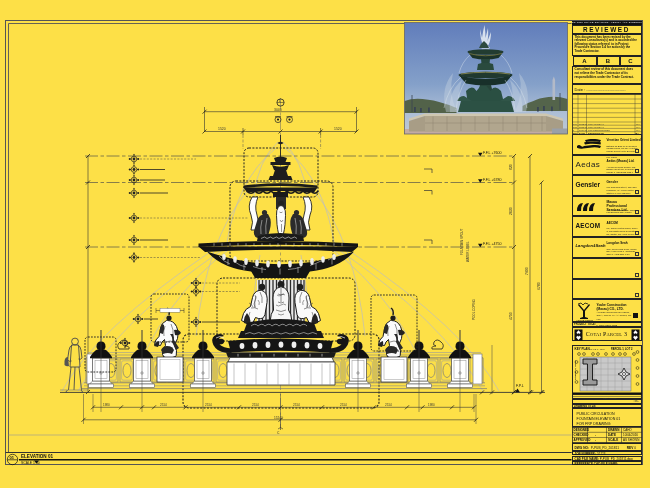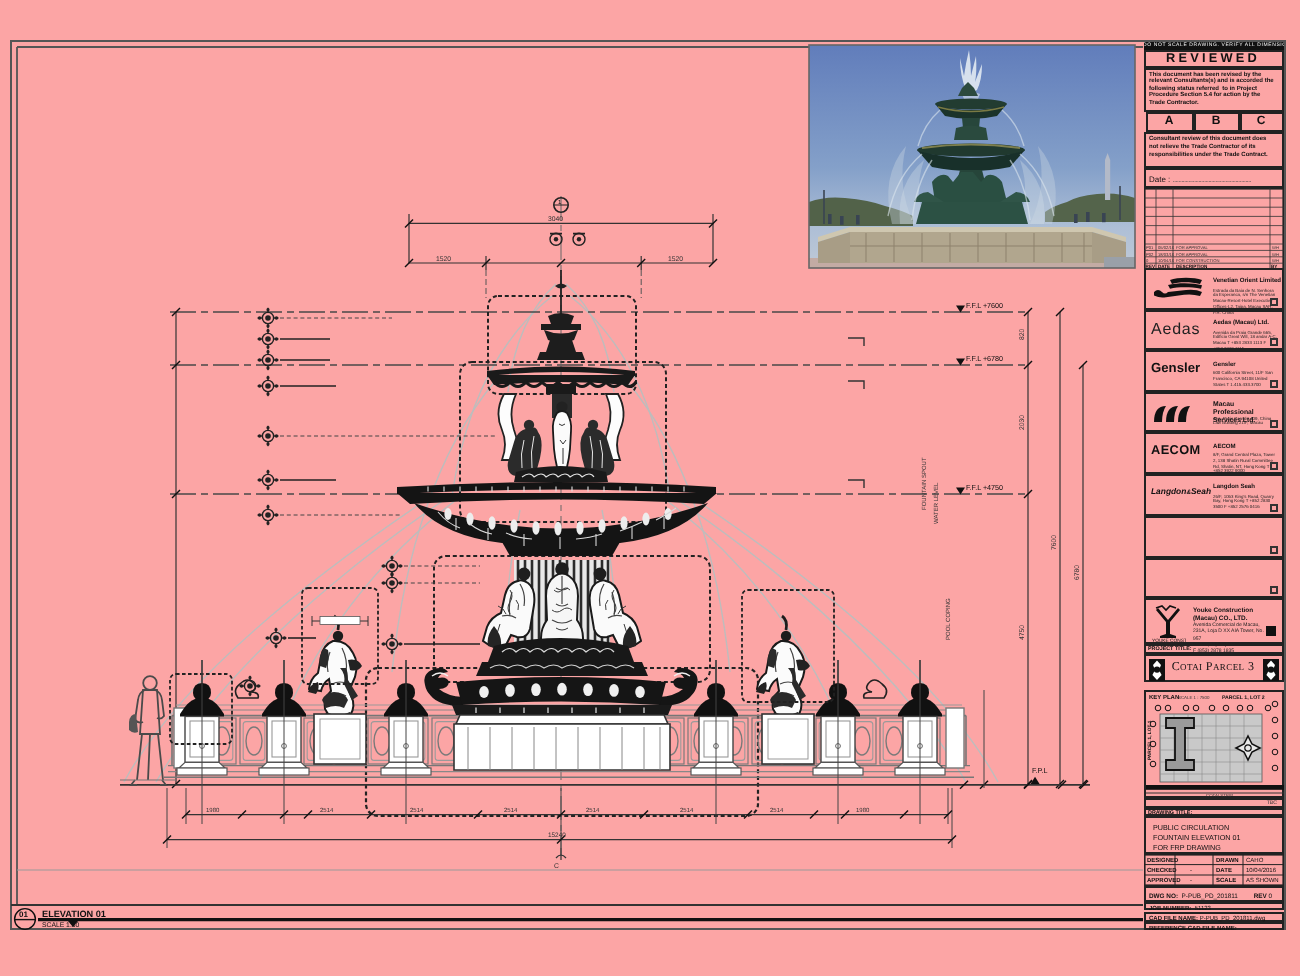--- a/index.html
+++ b/index.html
@@ -1,16 +1,16 @@
 <!DOCTYPE html>
 <html><head>
 <meta charset="utf-8">
 <style>
   html,body{margin:0;padding:0;background:#fff;}
-  #sheet{position:relative;width:650px;height:488px;background:#fca5a5;overflow:hidden;
+  #sheet{position:relative;width:650px;height:488px;background:#fde047;overflow:hidden;
          font-family:"Liberation Sans", sans-serif;color:#111;}
   .abs{position:absolute;}
   .tiny{font-size:3px;line-height:1.25;color:#111;}
   svg{display:block;}
 </style>
 </head>
 <body>
 <div id="sheet">
 
 <svg id="dwg" class="abs" style="left:0;top:0" width="650" height="488" viewBox="0 0 650 488">

